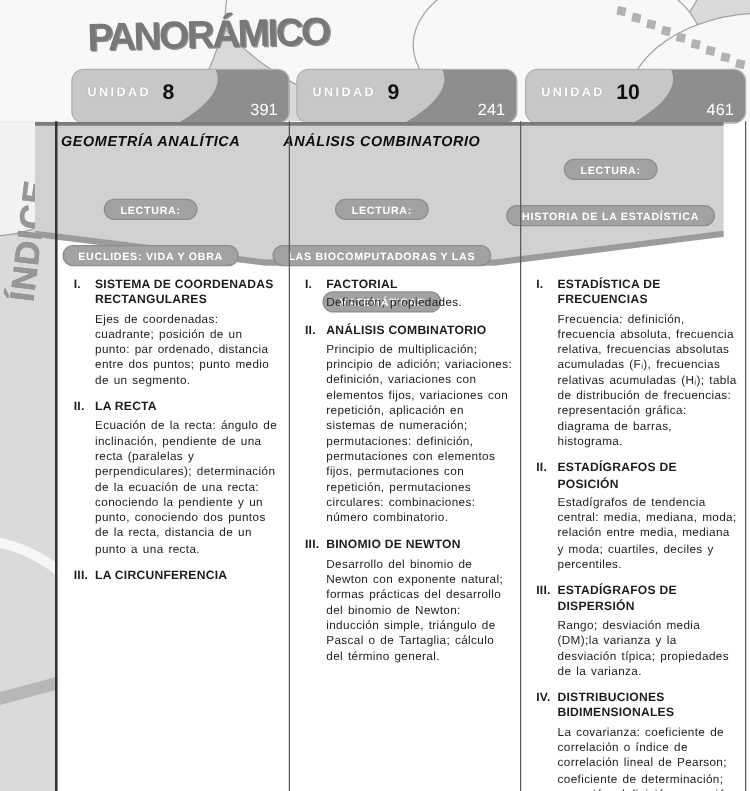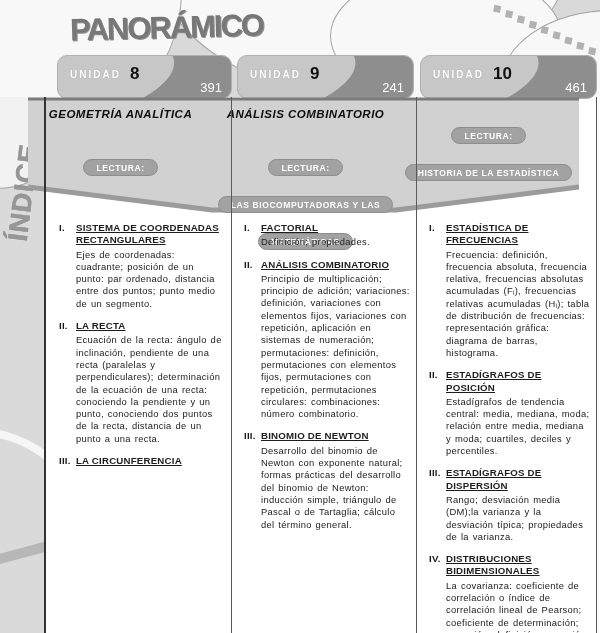--- a/index.html
+++ b/index.html
@@ -61,21 +61,21 @@
   .vl-right{left:595.5px;}
 
   
   .col{position:absolute;top:222px;box-sizing:border-box;padding:0 6px 0 13px;}
   .colA{left:46px;width:185px;}
   .colB{left:231px;width:185px;}
   .colC{left:416px;width:180px;}
   .section{margin-bottom:10px;}
   .sec-head{display:flex;font-weight:bold;font-size:9.7px;line-height:12.3px;letter-spacing:0.2px;}
   .numeral{flex:0 0 17px;}
-  .sec-title{flex:1;text-decoration:underline;}
+  .sec-title{flex:1;}
   .sec-body{margin:2px 0 0 17px;font-size:9.4px;line-height:12.3px;letter-spacing:0.3px;
             word-spacing:1px;color:#222;}
 </style>
 </head>
 <body>
 
 <div class="canvas">
 
   <div class="top-band">
     <div class="circle c1"></div>
@@ -130,20 +130,21 @@
 
   <div class="header-block">
     <svg class="header-bg" viewBox="0 0 551 120" preserveAspectRatio="none">
       <path d="M0,2 L551,2 L551,90 L368,113 L184,113 L0,90 Z" fill="#d1d1d1"></path>
       <path d="M0,90 L184,113 L368,113 L551,90" fill="none" stroke="#9b9b9b" stroke-width="5"></path>
       <path d="M0,2 L551,2" fill="none" stroke="#7c7c7c" stroke-width="3"></path>
     </svg>
     <div class="head-cell hc1">
       <div class="col-title">GEOMETRÍA ANALÍTICA</div>
       <div class="pill">LECTURA:</div>
+      <div class="pill">EUCLIDES: VIDA Y OBRA</div>
     </div>
     <div class="head-cell hc2">
       <div class="col-title">ANÁLISIS COMBINATORIO</div>
       <div class="pill">LECTURA:</div>
       <div class="pill">LAS BIOCOMPUTADORAS Y LAS</div>
       <div class="pill">MATEMÁTICAS</div>
     </div>
     <div class="head-cell hc3">
       <div class="pill">LECTURA:</div>
       <div class="pill">HISTORIA DE LA ESTADÍSTICA</div>

